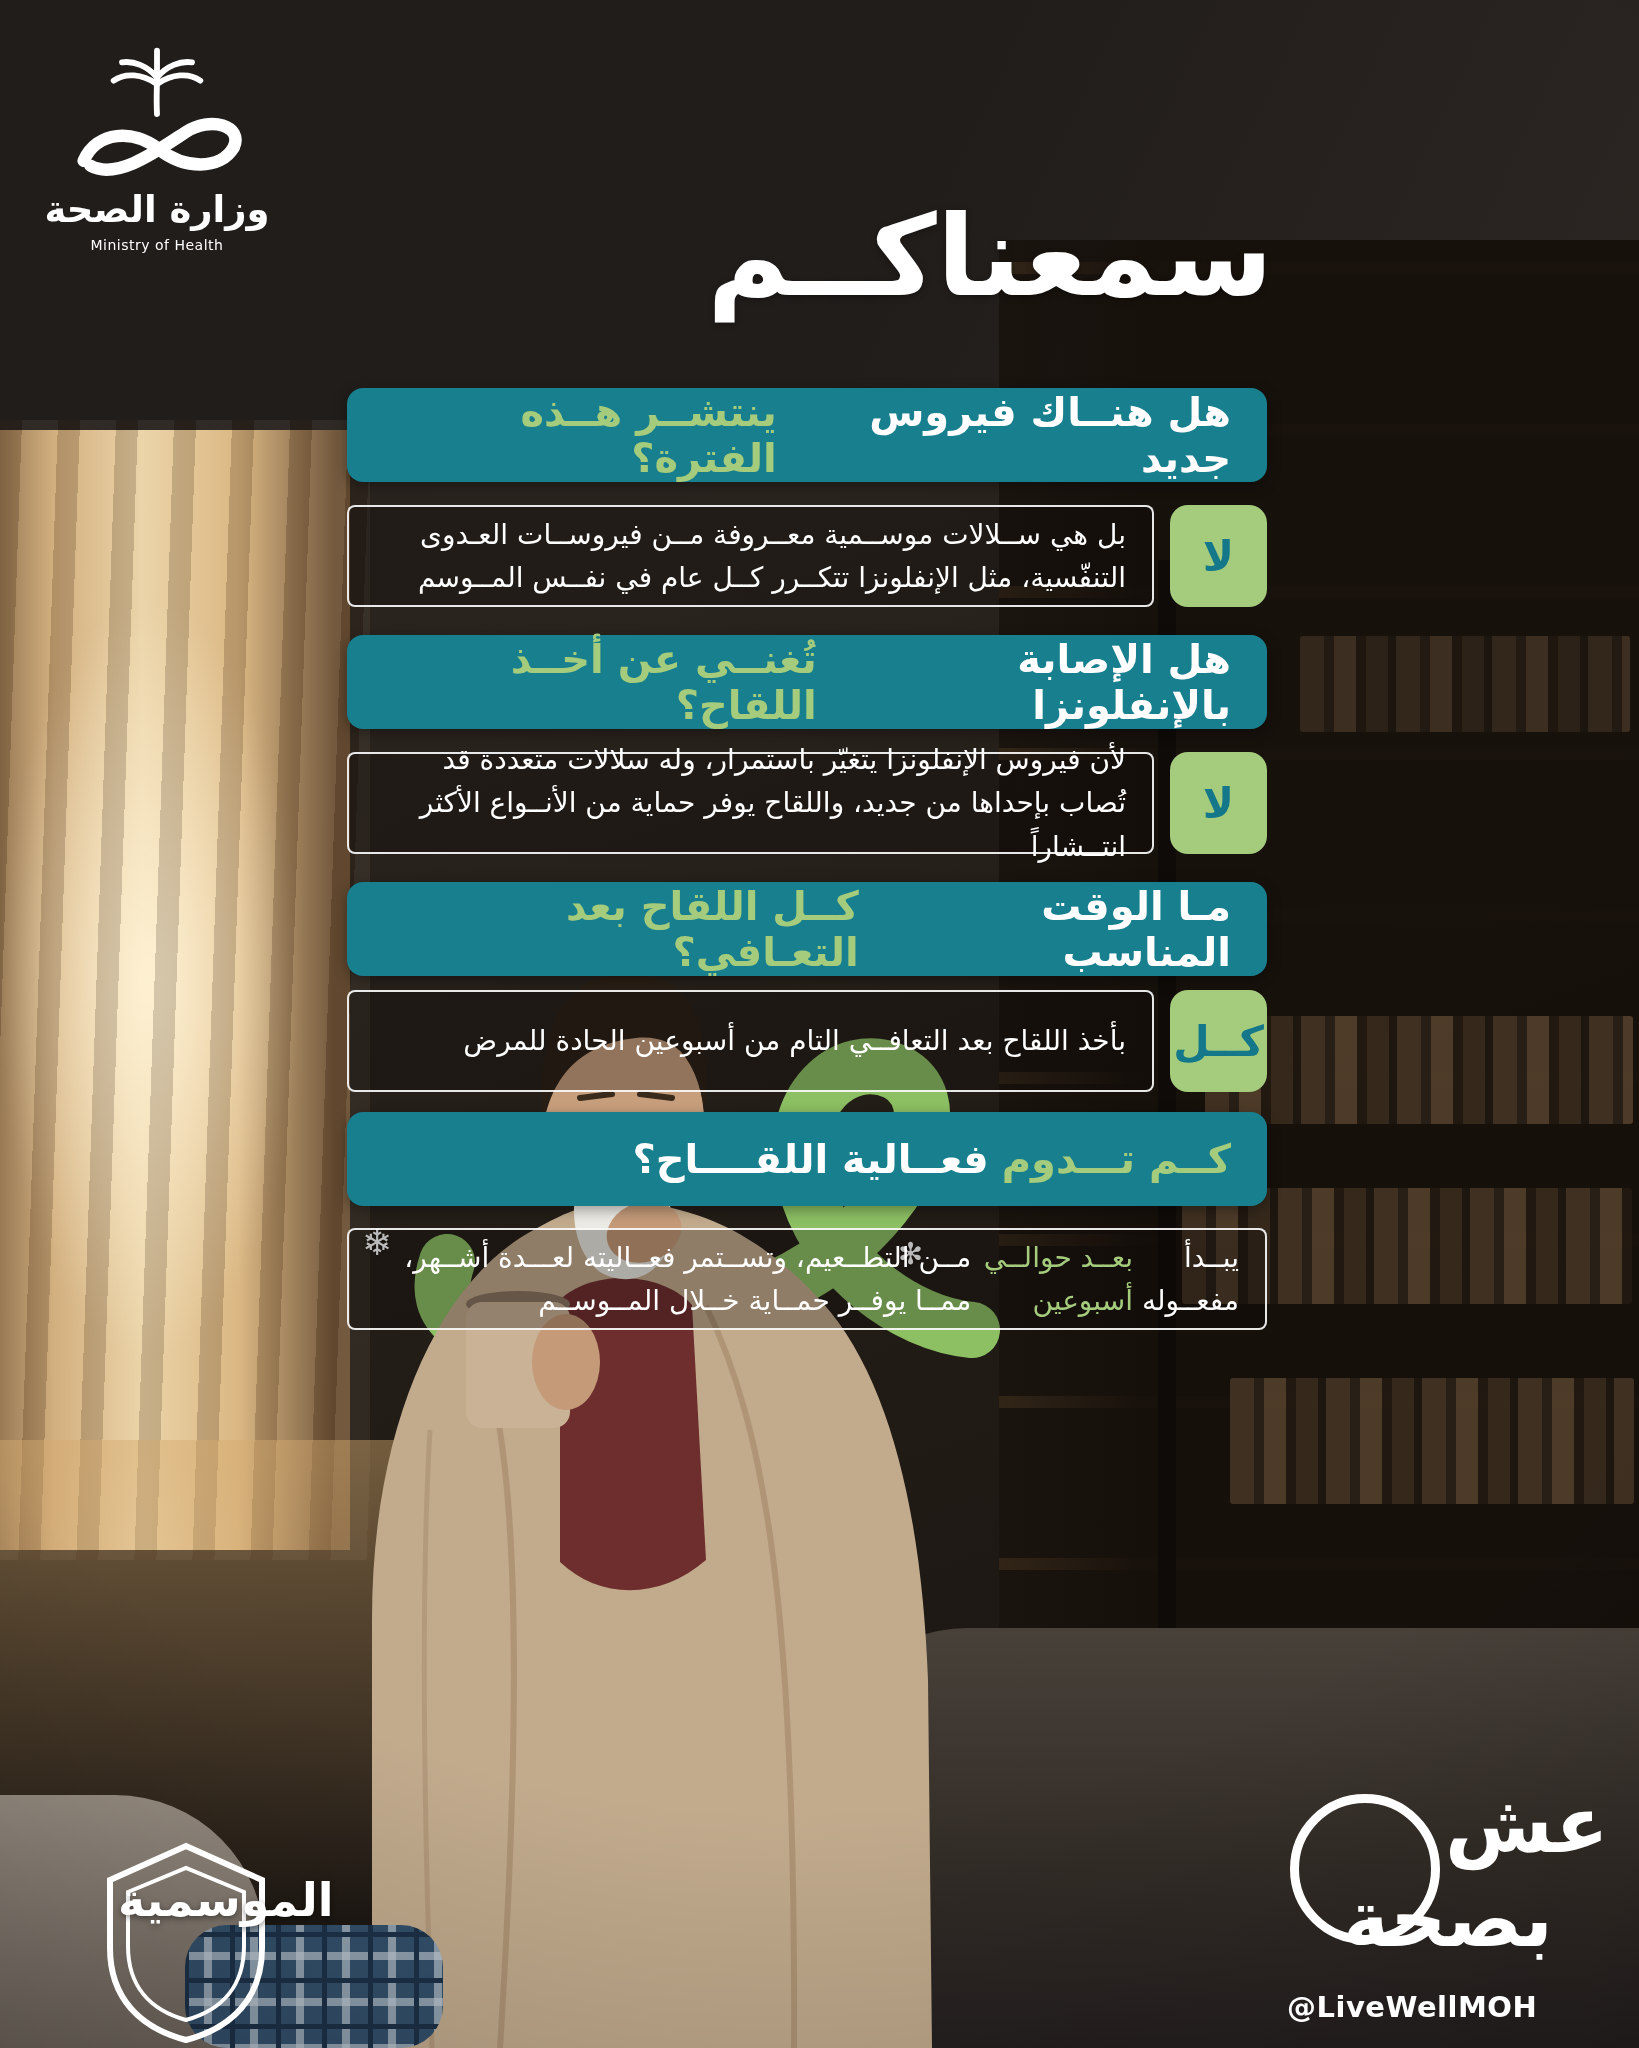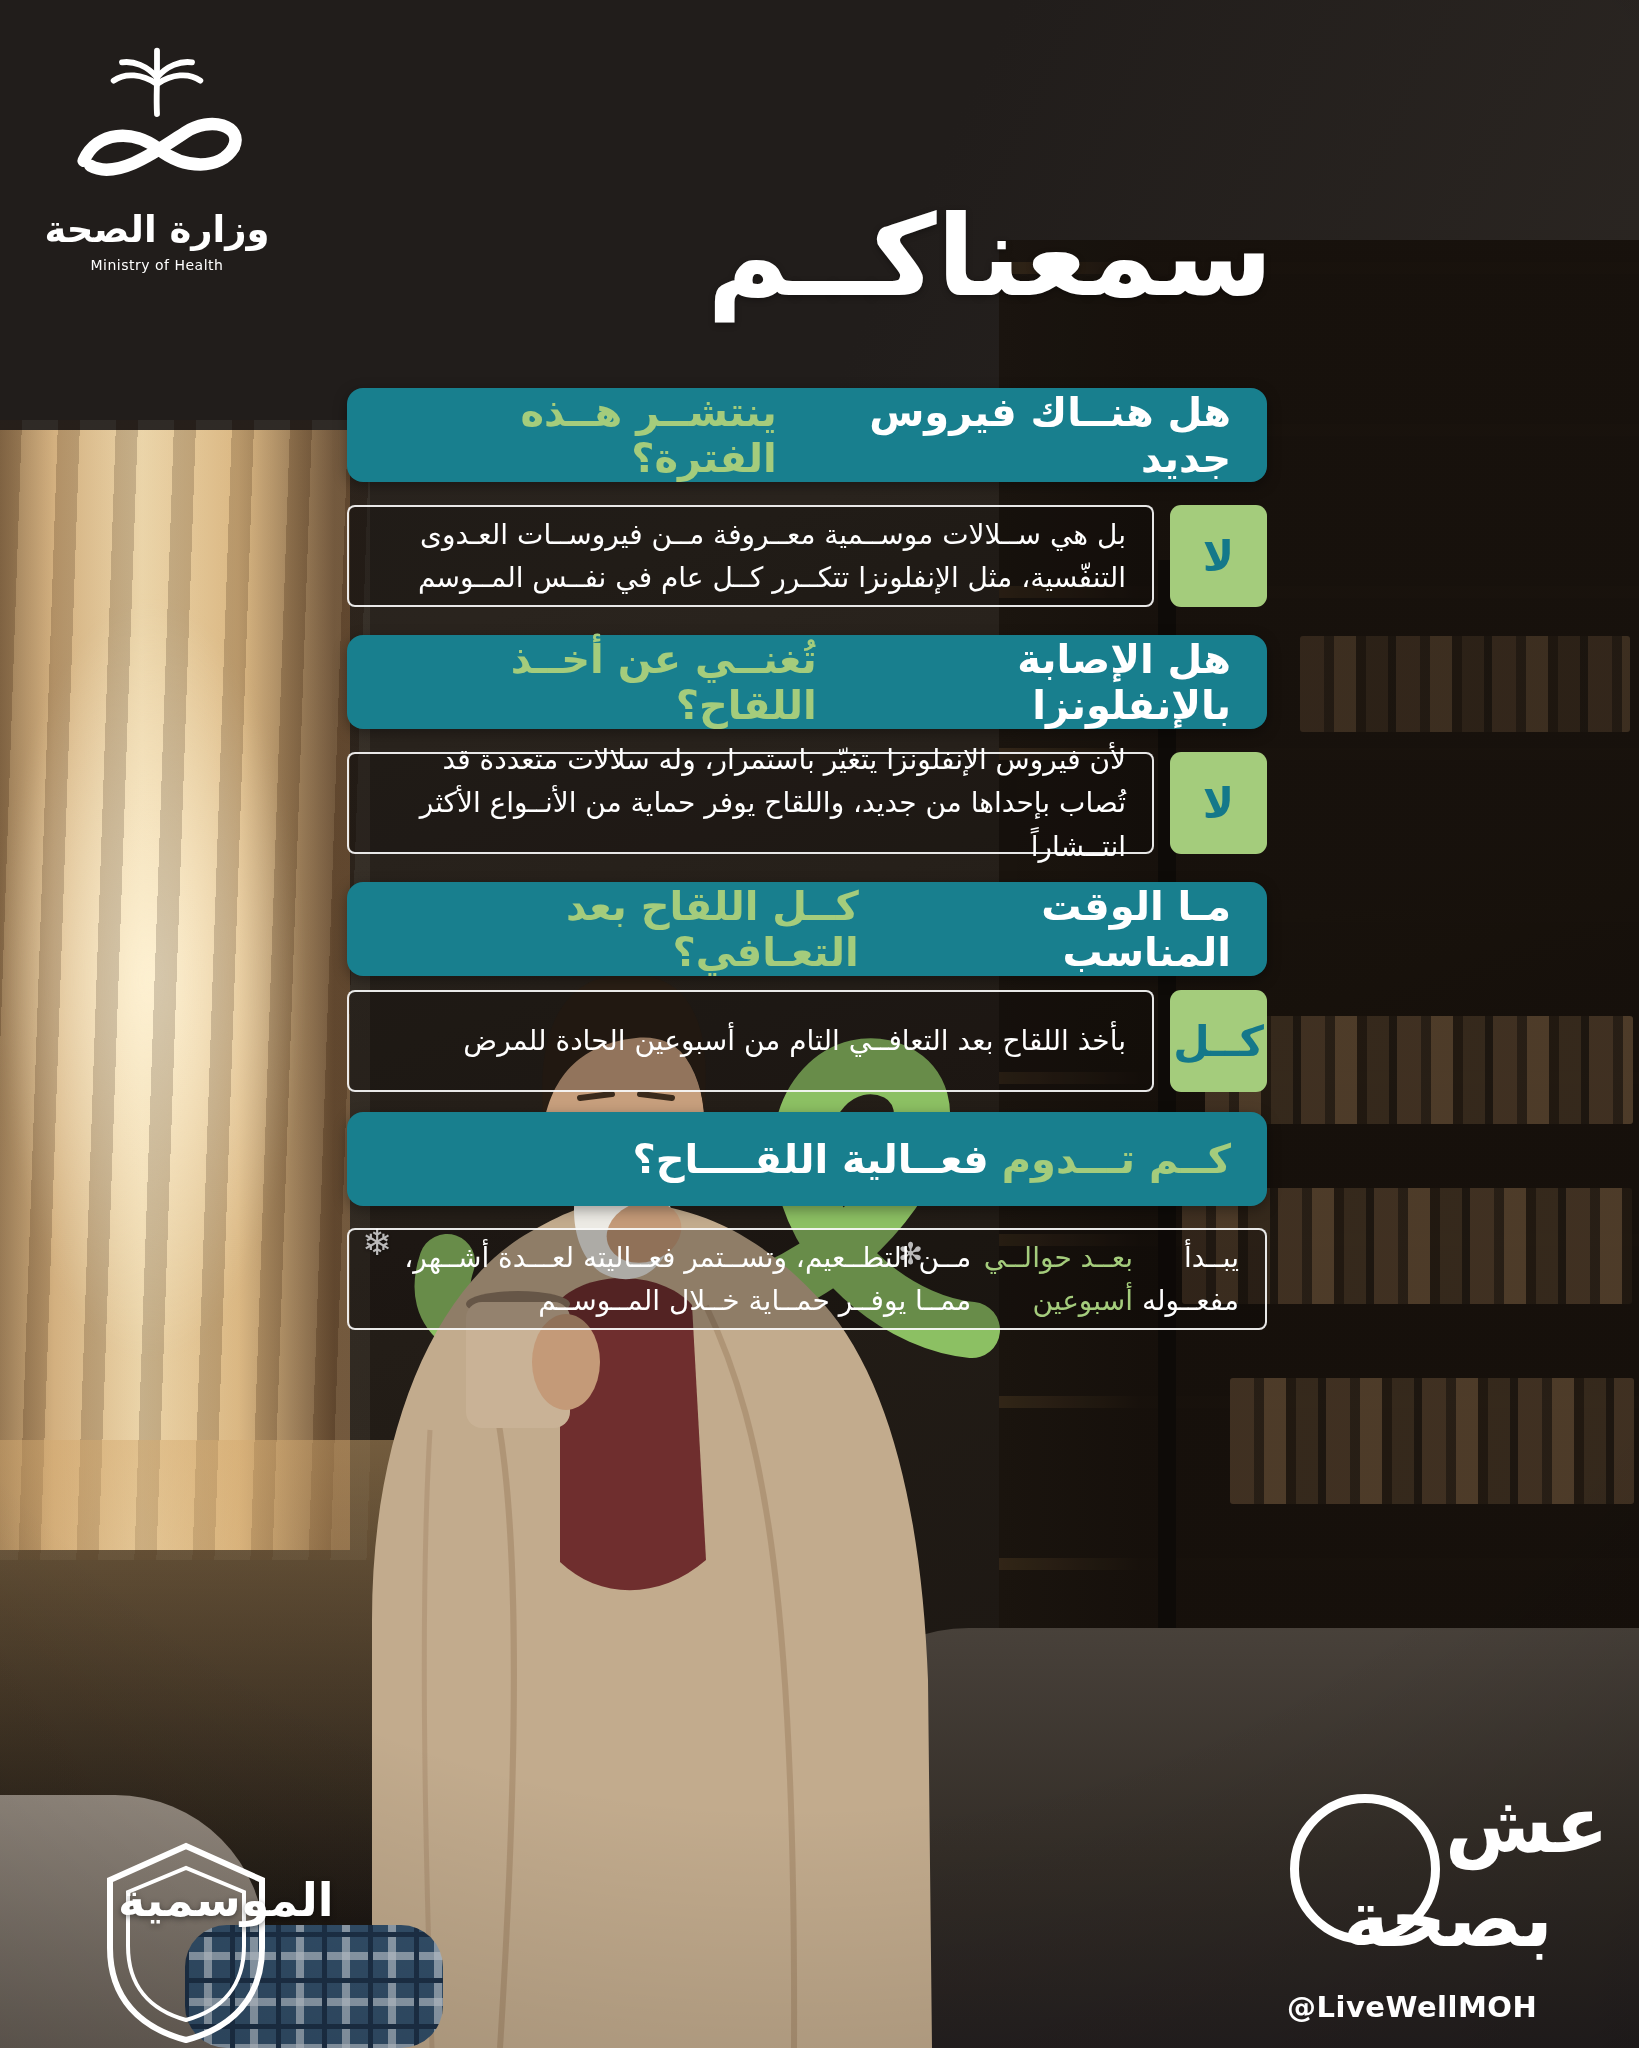--- a/index.html
+++ b/index.html
@@ -32,35 +32,35 @@
   .sofa-right{position:absolute;right:0;top:1628px;width:830px;height:420px;
     background:linear-gradient(180deg,#48413a 0%,#332d27 55%,#252020 100%);border-top-left-radius:160px;}
   .sofa-arm-left{position:absolute;left:0;top:1795px;width:265px;height:253px;
     background:linear-gradient(180deg,#978d82 0%,#6e655c 100%);border-top-right-radius:150px;}
   .vignette{position:absolute;inset:0;
     background:radial-gradient(120% 95% at 48% 36%,rgba(0,0,0,0) 55%,rgba(0,0,0,.38) 100%);}
   .scene-svg{position:absolute;inset:0;pointer-events:none;}
 
   
   .moh{position:absolute;left:32px;top:34px;width:250px;text-align:center;color:#fff;}
-  .moh .ar{font-size:37px;font-weight:bold;margin-top:20px;}
+  .moh .ar{font-size:37px;font-weight:bold;margin-top:0;}
   .moh .en{font-size:14px;letter-spacing:.5px;margin-top:6px;}
 
   
   .title{position:absolute;left:640px;top:186px;width:700px;text-align:center;direction:rtl;
     color:#fff;font-size:112px;font-weight:bold;line-height:1.25;text-shadow:0 2px 6px rgba(0,0,0,.35);}
 
   
   .qa{position:absolute;left:347px;top:388px;width:920px;direction:rtl;}
   .q{height:94px;background:#187f8e;border-radius:16px;display:flex;align-items:center;
      padding:0 36px;gap:13px;font-weight:bold;font-size:40px;color:#fff;
      box-shadow:0 4px 14px rgba(0,0,0,.35);}
   .accent{color:#a4cc7c;}
   .a-row{display:flex;gap:16px;height:102px;}
-  .a-label{flex:0 0 97px;border-radius:11px;background:#a4cc7c;color:#14788a;
+  .a-label{flex:0 0 97px;border-radius:18px;background:#a4cc7c;color:#14788a;
      display:flex;align-items:center;justify-content:center;font-size:42px;font-weight:bold;}
   .a-box{flex:1;border:2px solid rgba(255,255,255,.9);border-radius:8px;
      background:rgba(10,8,6,.28);color:#fff;font-size:28px;line-height:1.55;
      display:flex;align-items:center;padding:6px 26px;text-align:right;}
   .mt23{margin-top:23px;} .mt28{margin-top:28px;} .mt14{margin-top:14px;}
   .mt20{margin-top:20px;} .mt22{margin-top:22px;}
 
   
   .badge{position:absolute;left:88px;top:1836px;width:280px;height:212px;color:#fff;}
   .badge svg{position:absolute;left:0;top:0;}

